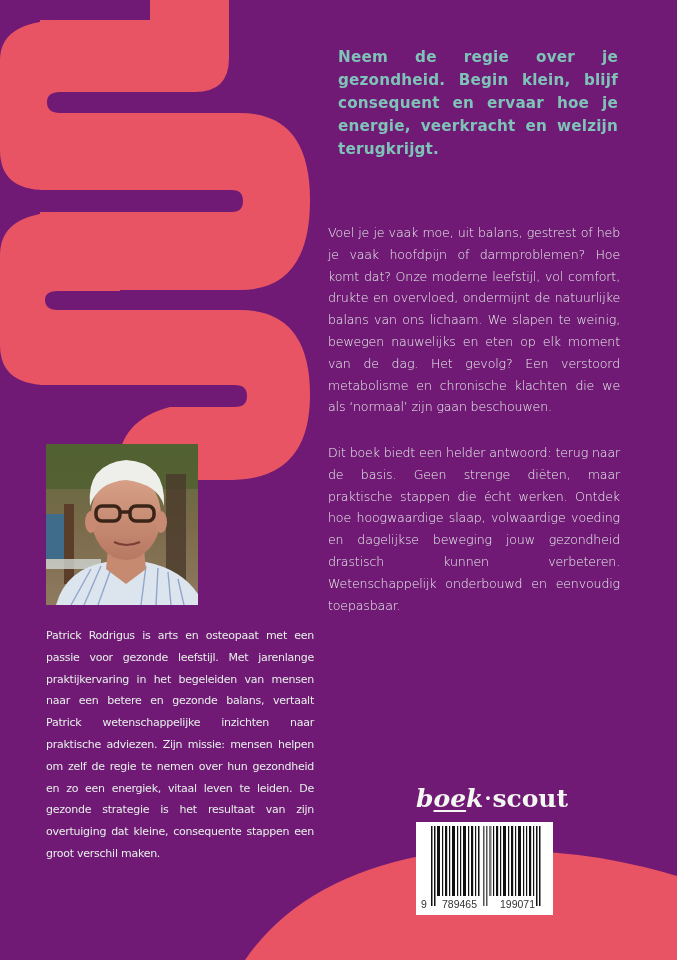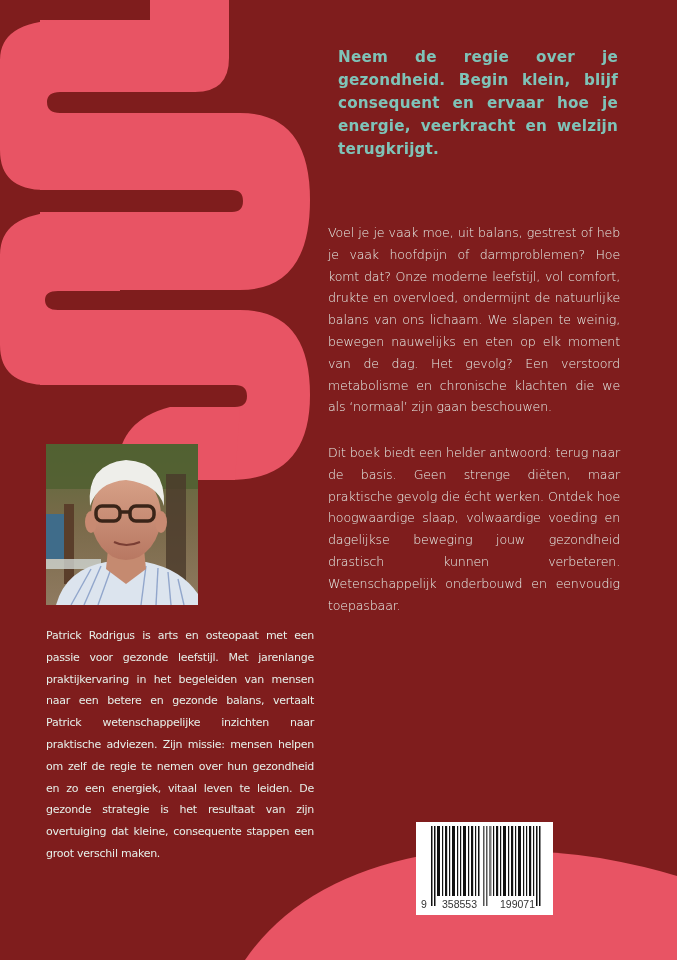--- a/index.html
+++ b/index.html
@@ -1,17 +1,17 @@
 <!DOCTYPE html>
 <html><head>
   <meta charset="utf-8">
   <style>
     html, body { margin: 0; padding: 0; }
     body { width: 677px; height: 960px; overflow: hidden; background: #1c6e6a; }
-    .cover { position: relative; width: 677px; height: 960px; background: #7f1d1d; overflow: hidden; font-family: "DejaVu Sans", sans-serif; }
+    .cover { position: relative; width: 677px; height: 960px; background: #701a75; overflow: hidden; font-family: "DejaVu Sans", sans-serif; }
     .deco { position: absolute; left: 0; top: 0; width: 677px; height: 960px; }
     .headline {
       position: absolute; left: 338px; top: 46px; width: 280px;
       color: #7fc3b8; font-family: "DejaVu Sans", sans-serif; font-weight: bold;
       font-size: 15.2px; line-height: 23px; text-align: justify; text-align-last: left;
       letter-spacing: 0.2px;
     }
     .para {
       position: absolute; left: 328px; width: 292px;
       color: #e6efe9; font-family: "DejaVu Sans", sans-serif; font-weight: 300;
@@ -66,21 +66,21 @@
 
       <path d="M170 407 H240 L235 480 H140 Q120 480 118 465 Q120 420 170 407 Z"></path>
     </g>
 
     <path d="M245 960 Q300 880 420 856 Q520 845 600 858 Q645 866 677 876 V960 Z" fill="#e85464"></path>
   </svg>
 
   <div class="headline">Neem de regie over je gezondheid. Begin klein, blijf consequent en ervaar hoe je energie, veerkracht en welzijn terugkrijgt.</div>
 
   <p class="para para-1">Voel je je vaak moe, uit balans, gestrest of heb je vaak hoofdpijn of darmproblemen? Hoe komt dat? Onze moderne leefstijl, vol comfort, drukte en overvloed, ondermijnt de natuurlijke balans van ons lichaam. We slapen te weinig, bewegen nauwelijks en eten op elk moment van de dag. Het gevolg? Een verstoord metabolisme en chronische klachten die we als ‘normaal’ zijn gaan beschouwen.</p>
-  <p class="para para-2">Dit boek biedt een helder antwoord: terug naar de basis. Geen strenge diëten, maar praktische gevolg die écht werken. Ontdek hoe hoogwaardige slaap, volwaardige voeding en dagelijkse beweging jouw gezondheid drastisch kunnen verbeteren. Wetenschappelijk onderbouwd en eenvoudig toepasbaar.</p>
+  <p class="para para-2">Dit boek biedt een helder antwoord: terug naar de basis. Geen strenge diëten, maar praktische stappen die écht werken. Ontdek hoe hoogwaardige slaap, volwaardige voeding en dagelijkse beweging jouw gezondheid drastisch kunnen verbeteren. Wetenschappelijk onderbouwd en eenvoudig toepasbaar.</p>
 
   <div class="author-photo">
     <svg width="152" height="161" viewBox="0 0 152 161">
       <defs>
         <linearGradient id="bg" x1="0" y1="0" x2="0" y2="1">
           <stop offset="0" stop-color="#5b6a3a"></stop>
           <stop offset="0.5" stop-color="#7a6a4a"></stop>
           <stop offset="1" stop-color="#8f7a60"></stop>
         </linearGradient>
         <linearGradient id="skin" x1="0" y1="0" x2="0" y2="1">
@@ -120,20 +120,21 @@
         <rect x="84" y="62" width="24" height="15" rx="6"></rect>
         <line x1="74" y1="68" x2="84" y2="68"></line>
       </g>
 
       <path d="M68 98 Q80 104 94 98" stroke="#7a3e34" stroke-width="2" fill="none"></path>
     </svg>
   </div>
 
   <p class="author-bio">Patrick Rodrigus is arts en osteopaat met een passie voor gezonde leefstijl. Met jarenlange praktijkervaring in het begeleiden van mensen naar een betere en gezonde balans, vertaalt Patrick wetenschappelijke inzichten naar praktische adviezen. Zijn missie: mensen helpen om zelf de regie te nemen over hun gezondheid en zo een energiek, vitaal leven te leiden. De gezonde strategie is het resultaat van zijn overtuiging dat kleine, consequente stappen een groot verschil maken.</p>
 
+  <div class="publisher-logo"><span class="boek"><span>b</span><span class="oe">oe</span><span>k</span></span><span class="dot">·</span><span>scout</span></div>
 
   <div class="barcode">
     <svg width="137" height="93" viewBox="0 0 137 93">
       <g fill="#111">
         <rect x="15" y="4" width="1.5" height="80"></rect>
           <rect x="18" y="4" width="1.5" height="80"></rect>
         <rect x="21" y="4" width="3" height="70"></rect>
           <rect x="26" y="4" width="1.2" height="70"></rect>
         <rect x="29" y="4" width="2.2" height="70"></rect>
           <rect x="33" y="4" width="1.2" height="70"></rect>
@@ -159,18 +160,18 @@
           <rect x="107" y="4" width="1.2" height="70"></rect>
         <rect x="110" y="4" width="1.2" height="70"></rect>
           <rect x="113" y="4" width="2.2" height="70"></rect>
         <rect x="117" y="4" width="1.2" height="70"></rect>
           <rect x="120" y="4" width="1.5" height="80"></rect>
         <rect x="123" y="4" width="1.5" height="80"></rect>
       </g>
     </svg>
     <div class="barcode-digits">
       <span style="left:5px">9</span>
-      <span style="left:26px">358553</span>
+      <span style="left:26px">789465</span>
       <span style="left:84px">199071</span>
     </div>
   </div>
 
 </div>
 
 </body></html>

